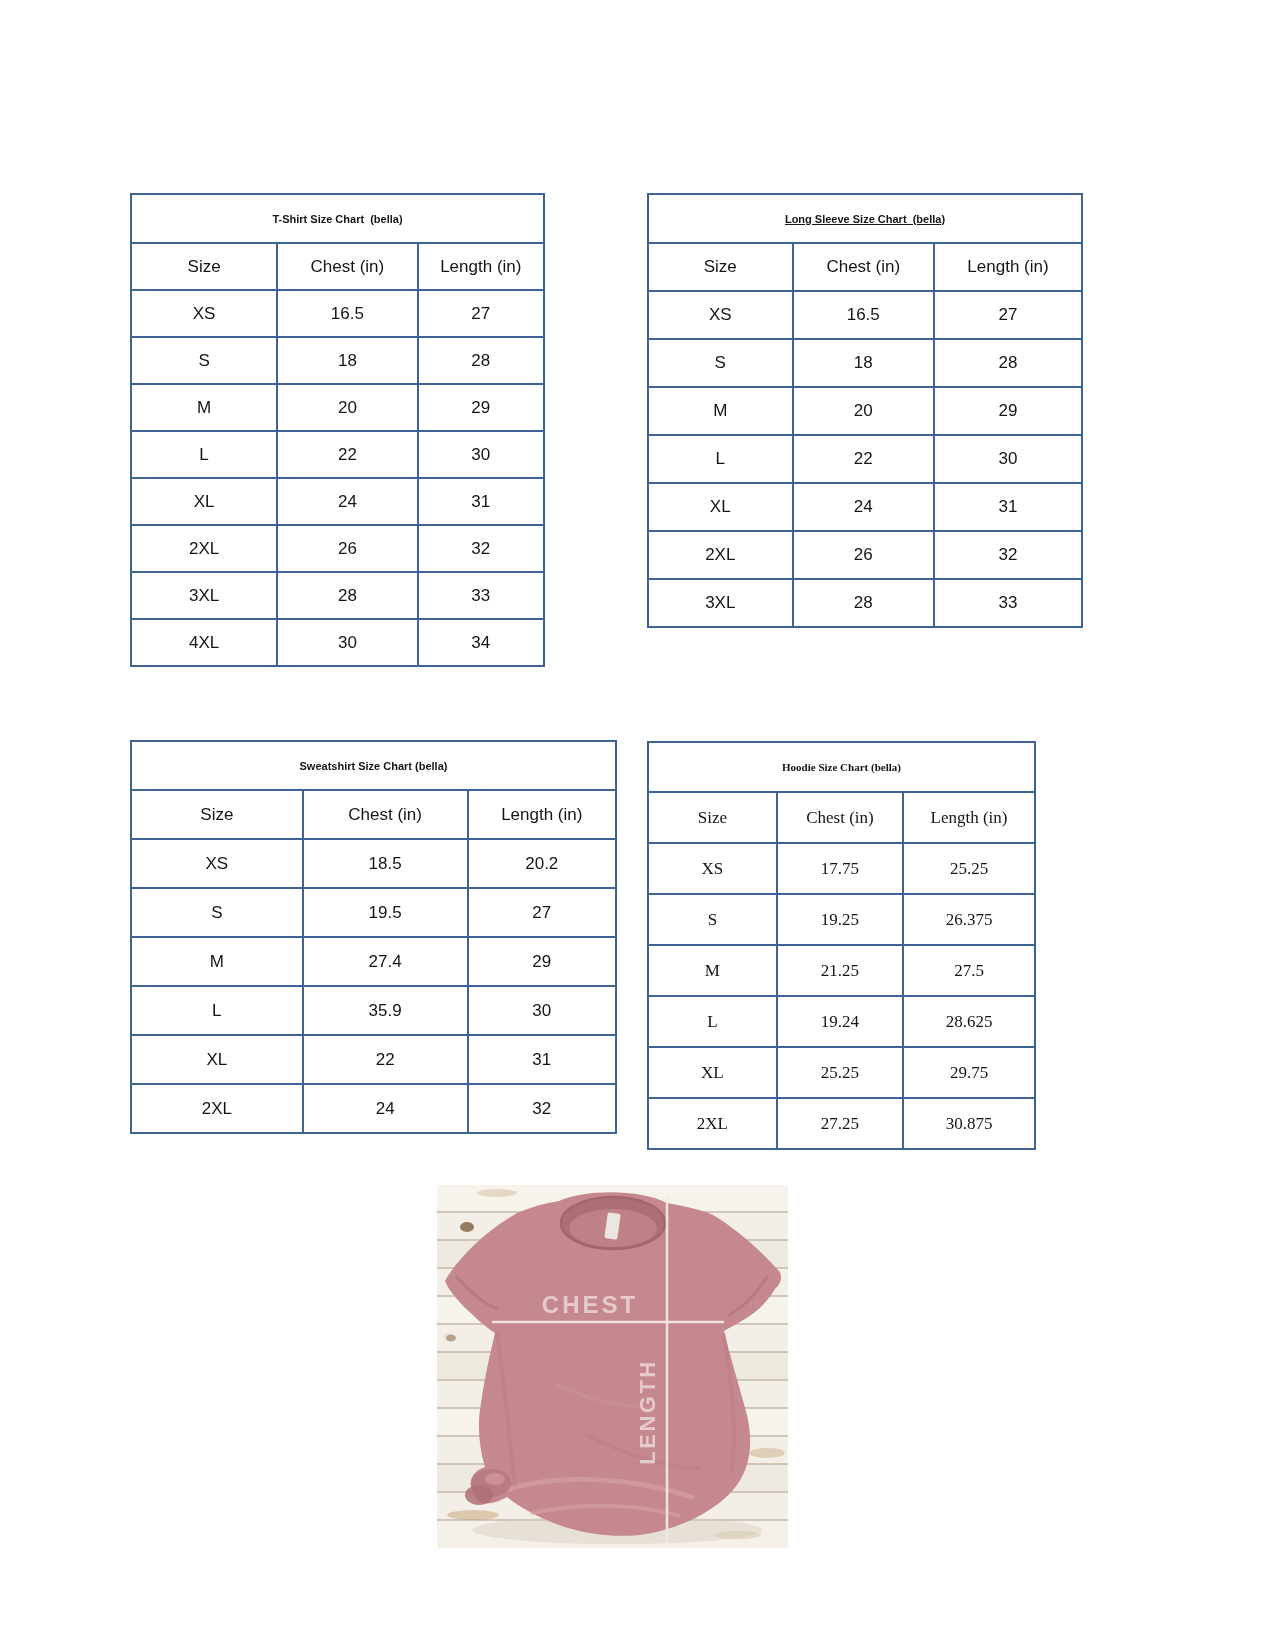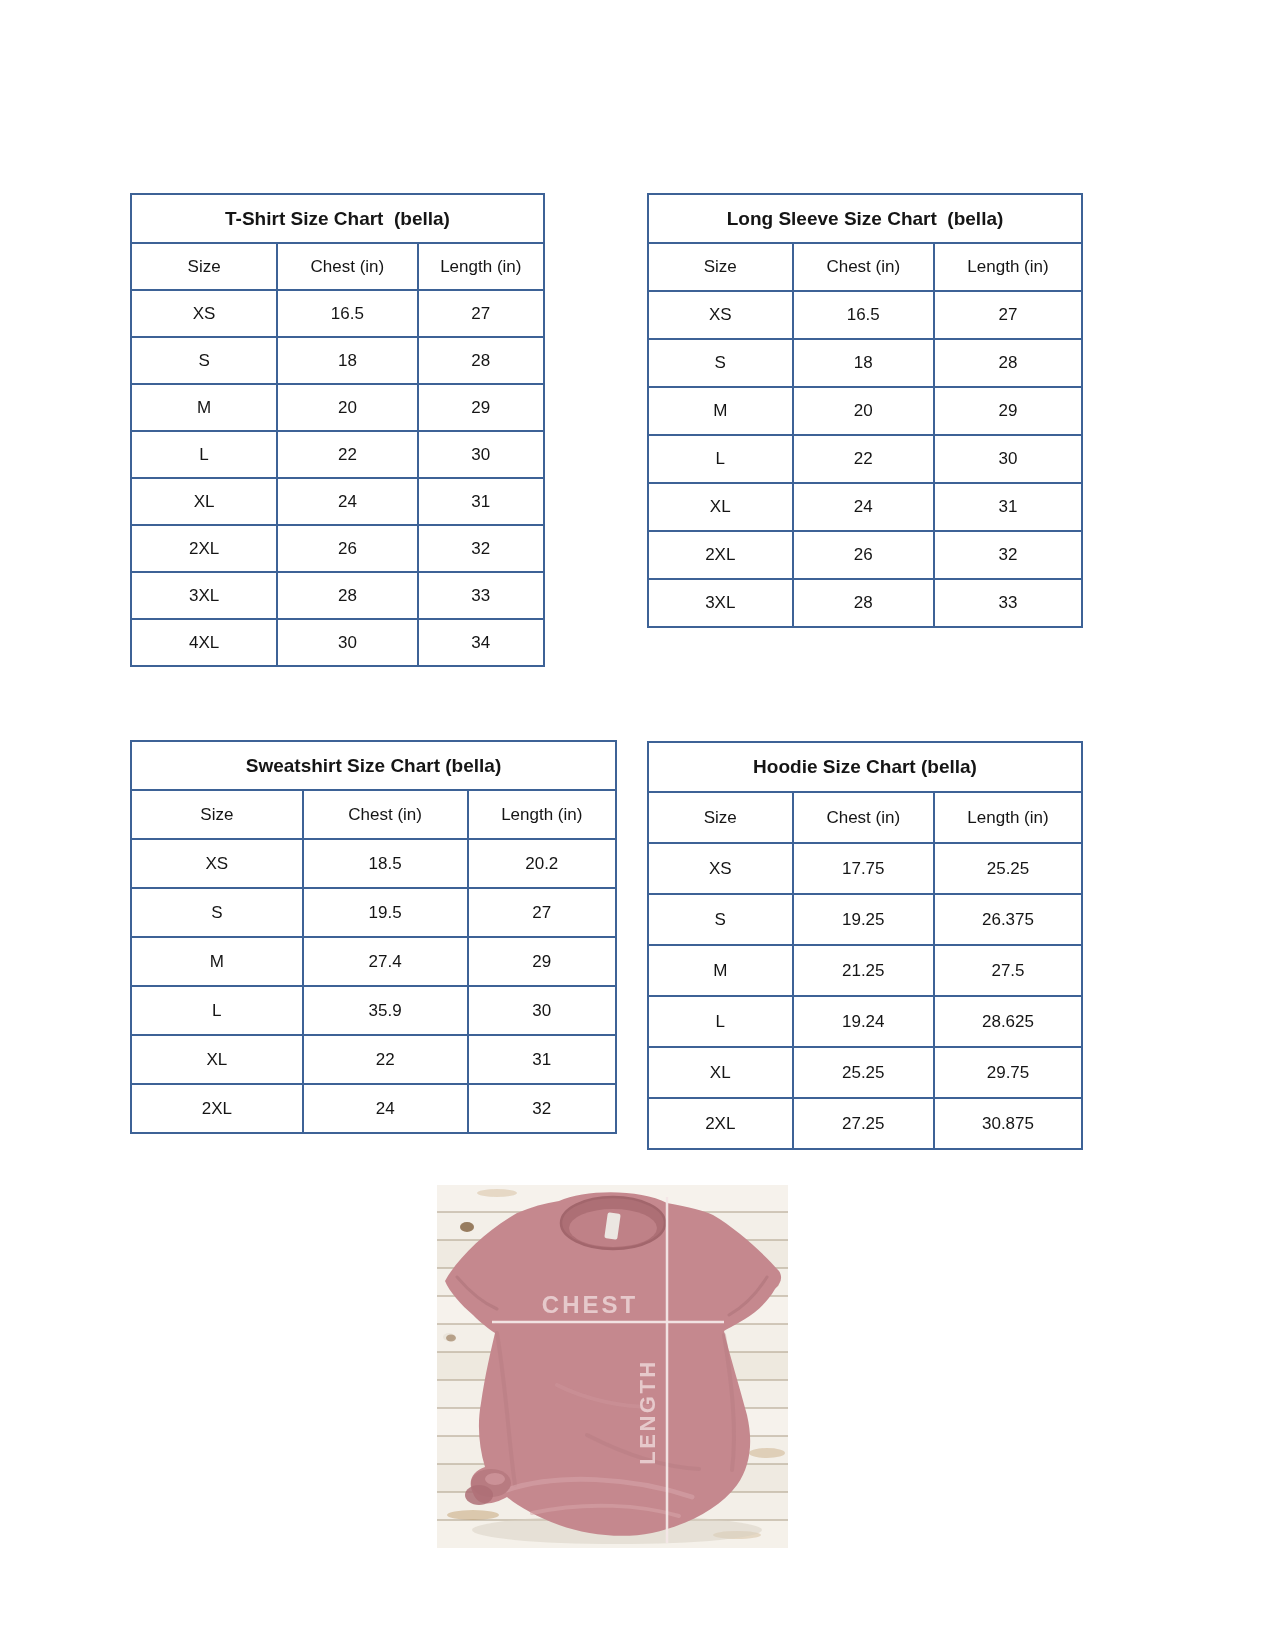--- a/index.html
+++ b/index.html
@@ -21,34 +21,34 @@
     border:2px solid #3d6296;
     text-align:center;
     vertical-align:middle;
     font-weight:normal;
     font-size:17px;
     padding:0;
     overflow:hidden;
   }
   .size-table .title-cell{
     font-weight:bold;
-    font-size:19px;
+    font-size:11px;
     white-space:pre;
     margin-left:28px;
   }
   #table-tshirt{left:130px;top:193px;width:415px;}
   #table-tshirt .title-cell{height:47px;}
   #table-tshirt td,#table-tshirt .hdr{height:45px;}
   #table-longsleeve{left:647px;top:193px;width:436px;}
-  #table-longsleeve .title-cell{height:47px;}
+  #table-longsleeve .title-cell{height:47px;text-decoration:underline;}
   #table-longsleeve td,#table-longsleeve .hdr{height:46px;}
   #table-sweatshirt{left:130px;top:740px;width:487px;}
   #table-sweatshirt .title-cell{height:47px;}
   #table-sweatshirt td,#table-sweatshirt .hdr{height:47px;}
-  #table-hoodie{left:647px;top:741px;width:436px;}
+  #table-hoodie{left:647px;top:741px;width:389px;font-family:Liberation Serif, serif;}
   #table-hoodie .title-cell{height:48px;}
   #table-hoodie td,#table-hoodie .hdr{height:49px;}
   #photo{
     position:absolute;
     left:437px;
     top:1185px;
     width:351px;
     height:363px;
   }
   .label-text{

